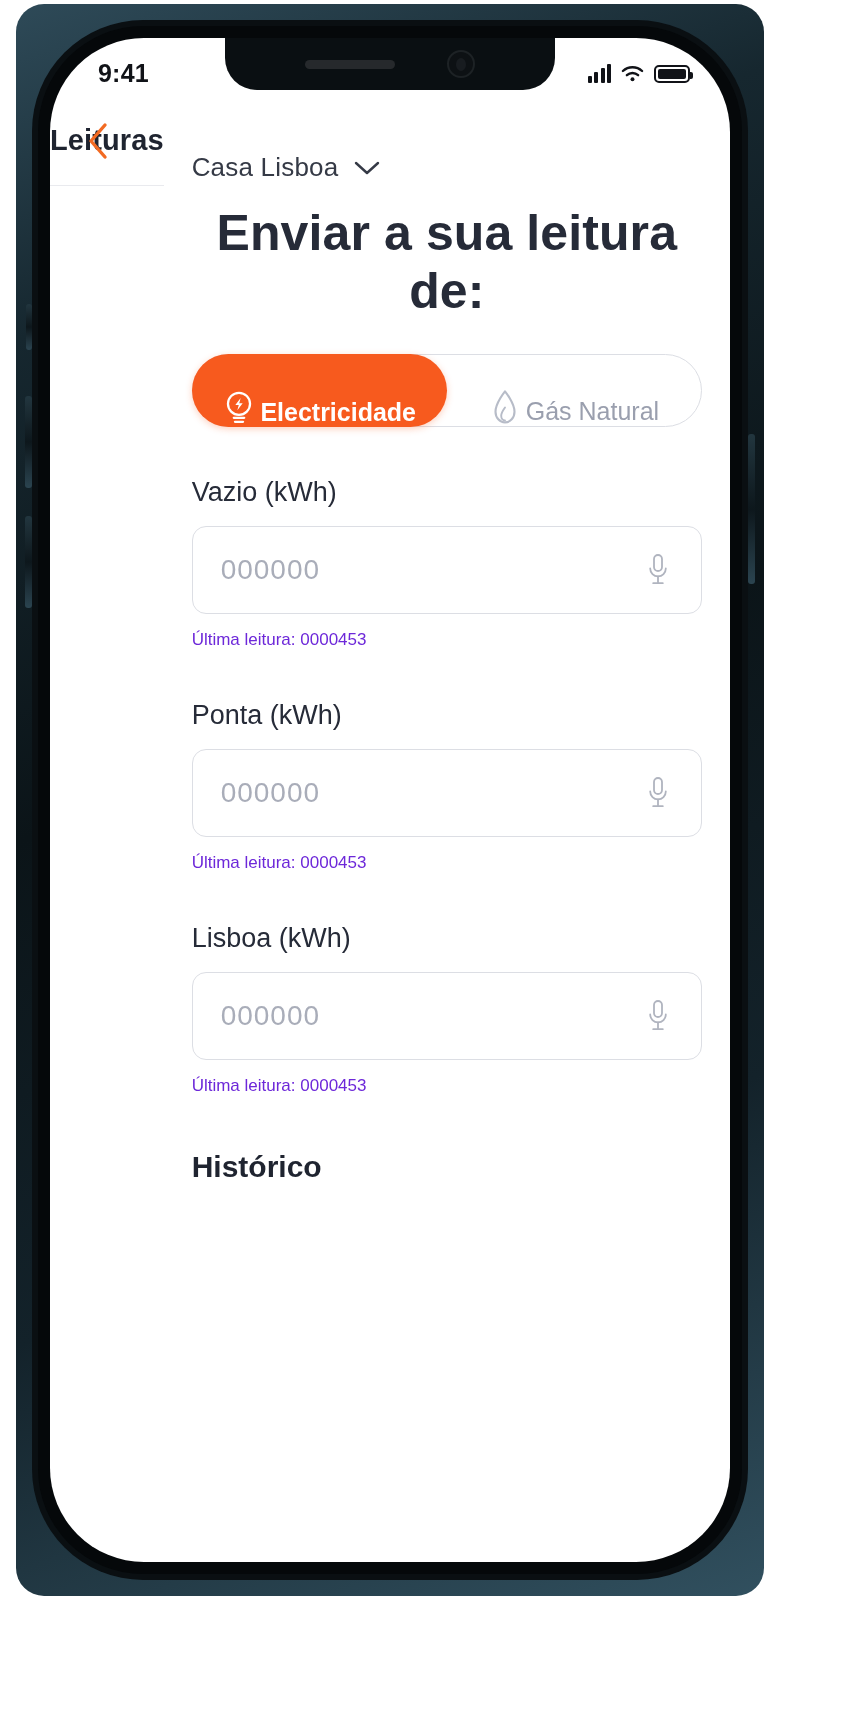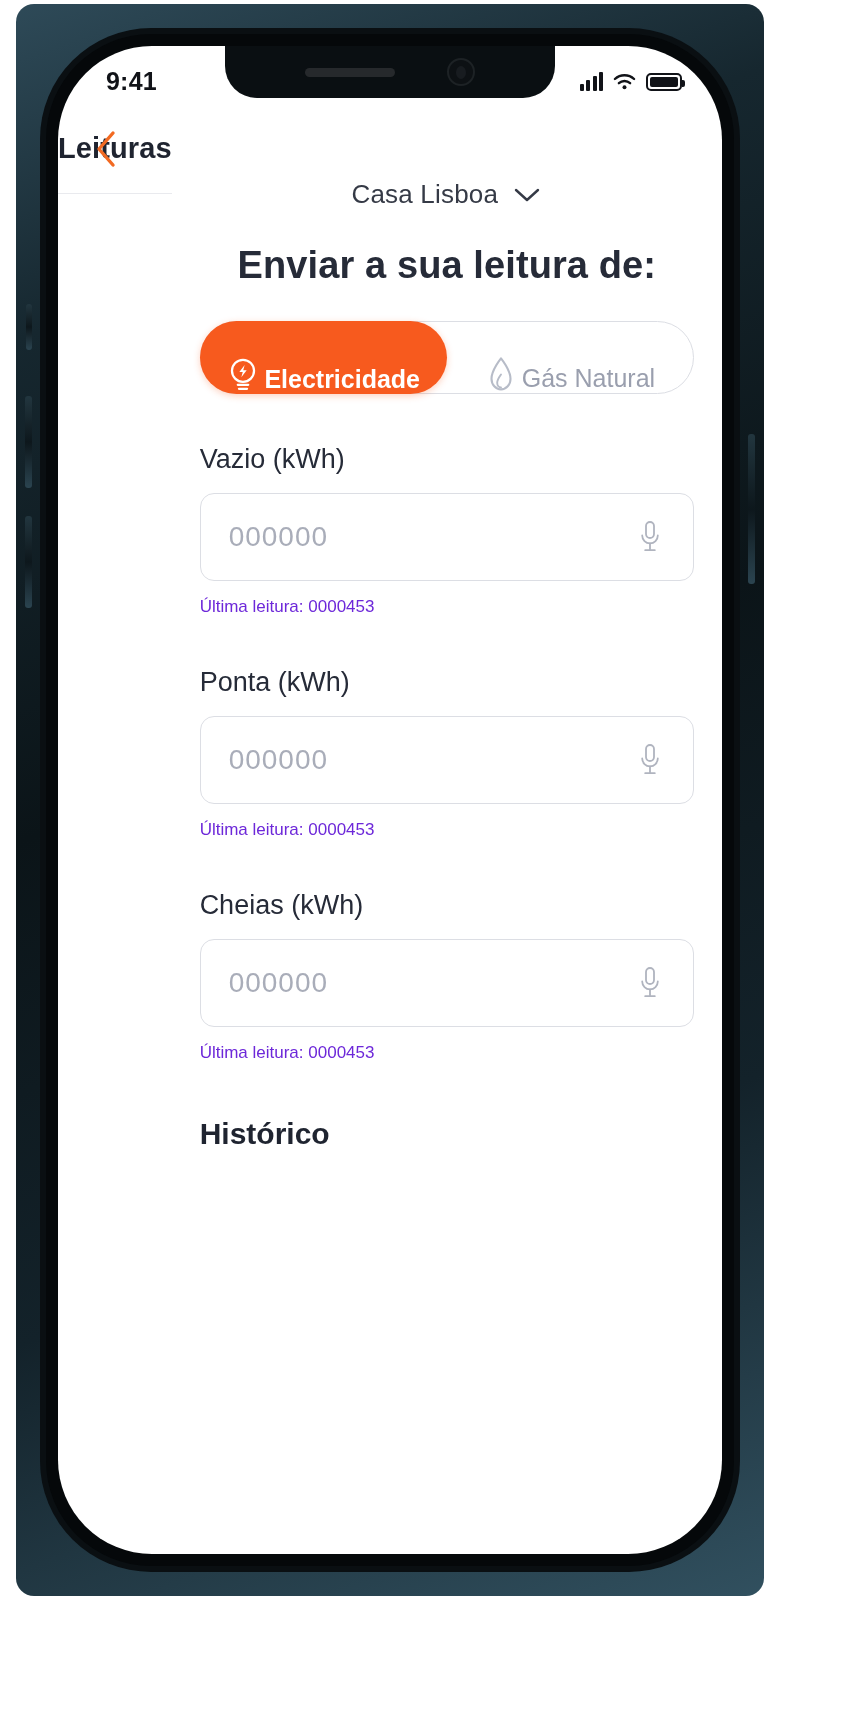--- a/index.html
+++ b/index.html
@@ -14,23 +14,23 @@
     position:relative;
     width:846px; height:1716px;
     background:#ffffff;
   }
 
   
   .phone-outer {
     position:absolute;
     left:16px; top:4px;
     width:748px; height:1592px;
-    border-radius:18px;
+    border-radius:28px;
     background:linear-gradient(160deg,#2e4a58 0%,#16272f 18%,#0b1418 45%,#13222a 72%,#31505f 100%);
-    padding:24px;
+    padding:16px;
   }
   .phone-mid {
     width:100%; height:100%;
     border-radius:111px;
     background:#0a0f12;
     padding:6px;
   }
   .phone-bezel {
     width:100%; height:100%;
     border-radius:105px;
@@ -158,35 +158,35 @@
   }
 
   .body {
     flex:1;
     padding:0 28px;
     overflow:hidden;
   }
 
   
   .loc {
-    display:flex; align-items:center; justify-content:center;
+    display:flex; align-items:center; justify-content:flex-start;
     gap:14px;
-    margin-top:75px;
+    margin-top:56px;
     cursor:pointer;
   }
   .loc-name {
     font-size:26px;
     color:#353a46;
     letter-spacing:0.2px;
   }
 
   .page-heading {
-    margin-top:34px;
+    margin-top:21px;
     text-align:center;
-    font-size:38px;
+    font-size:50px;
     font-weight:bold;
     color:#262b38;
     letter-spacing:0.1px;
   }
 
   
   .segmented {
     margin-top:34px;
     height:73px;
     border:1px solid #dcdee4;
@@ -380,21 +380,21 @@
                       <path d="M13 25.3 v6.2" stroke="#b0b4bf" stroke-width="1.8" stroke-linecap="round"></path>
                       <path d="M8.2 32.2 h9.6" stroke="#b0b4bf" stroke-width="1.8" stroke-linecap="round"></path>
                     </svg>
                   </div>
                 </div>
                 <div class="field-hint">Última leitura: 0000453</div>
               </div>
 
               
               <div class="field">
-                <div class="field-label">Cheias (kWh)</div>
+                <div class="field-label">Lisboa (kWh)</div>
                 <div class="input-wrap">
                   <input type="text" placeholder="000000" style="">
                   <div class="mic-btn">
                     <svg width="26" height="38" viewBox="0 0 26 38">
                       <rect x="9" y="4" width="8" height="16" rx="4" stroke="#b0b4bf" stroke-width="1.8" fill="none"></rect>
                       <path d="M5.2 17.5 a7.8 7.8 0 0 0 15.6 0" stroke="#b0b4bf" stroke-width="1.8" fill="none" stroke-linecap="round"></path>
                       <path d="M13 25.3 v6.2" stroke="#b0b4bf" stroke-width="1.8" stroke-linecap="round"></path>
                       <path d="M8.2 32.2 h9.6" stroke="#b0b4bf" stroke-width="1.8" stroke-linecap="round"></path>
                     </svg>
                   </div>

